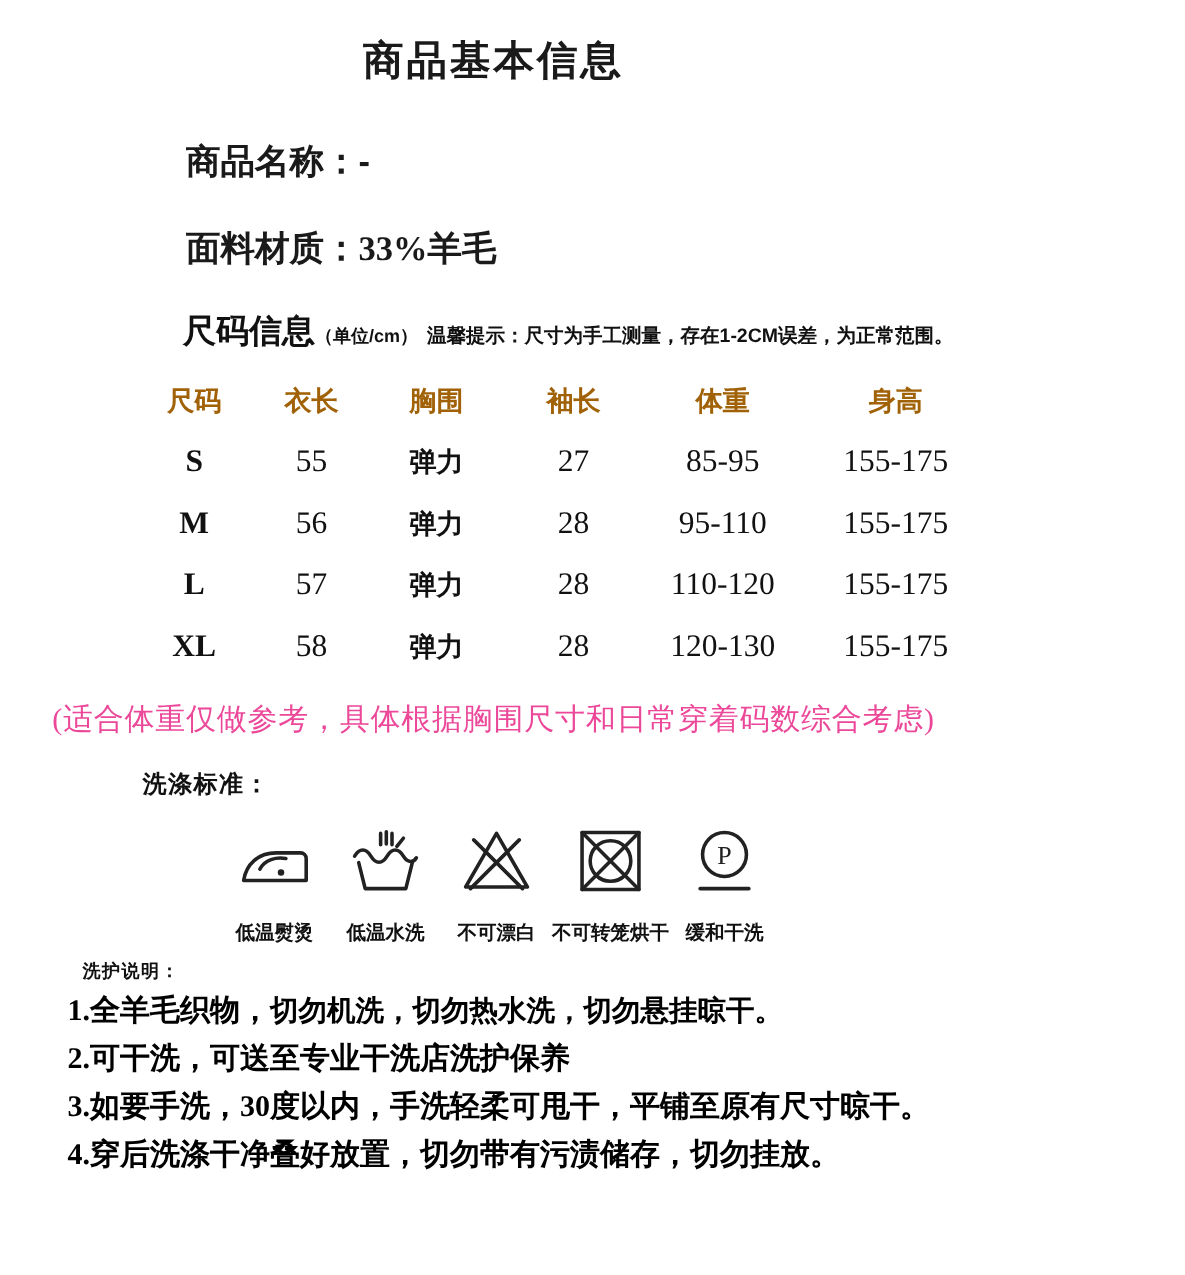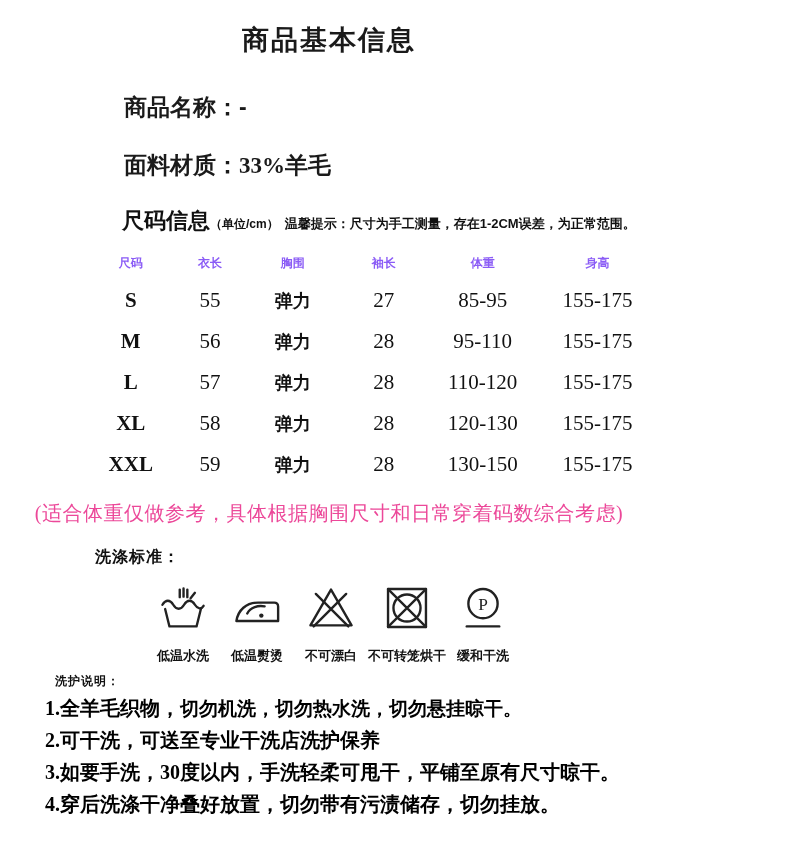--- a/index.html
+++ b/index.html
@@ -21,21 +21,21 @@
   .field-value { font-weight:bold; }
   .field-value.serif { font-family:"Liberation Serif","DejaVu Serif",serif; }
 
   .size-info { margin:25px 0 0 122px; white-space:nowrap; }
   .size-heading { font-size:22px; font-weight:bold; }
   .size-unit { font-size:12px; font-weight:bold; }
   .size-tip { font-size:13px; font-weight:bold; margin-left:6px; }
 
   table.size-table { margin:10px 0 0 88px; border-collapse:collapse; table-layout:fixed; }
   .size-table th {
-    font-size:12px; font-weight:bold; text-align:center; padding:9px 0 8px; color:#8b5cf6;
+    font-size:18px; font-weight:bold; text-align:center; padding:9px 0 8px; color:#a16207;
   }
   .size-table td {
     font-family:"Liberation Serif","DejaVu Serif",serif;
     font-size:21px; text-align:center; padding:8px 0; color:#111;
   }
   .size-table td.size-col { font-weight:bold; }
   .size-table td.cn-col { font-family:"Liberation Sans","DejaVu Sans",sans-serif; font-size:18px; font-weight:bold; }
 
   .note {
     margin-top:15px; text-align:center; font-size:20px; letter-spacing:0.5px;
@@ -129,62 +129,54 @@
         <td>155-175</td>
       </tr>
       <tr>
         <td class="size-col">XL</td>
         <td>58</td>
         <td class="cn-col">弹力</td>
         <td>28</td>
         <td>120-130</td>
         <td>155-175</td>
       </tr>
-      <tr>
-        <td class="size-col">XXL</td>
-        <td>59</td>
-        <td class="cn-col">弹力</td>
-        <td>28</td>
-        <td>130-150</td>
-        <td>155-175</td>
-      </tr>
     </tbody>
   </table>
 
   <div class="note">(适合体重仅做参考，具体根据胸围尺寸和日常穿着码数综合考虑)</div>
 
   <div class="wash-heading">洗涤标准：</div>
 
   <div class="icons-row">
+
+    <div class="icon-item">
+      <span class="icon-box">
+        <svg width="52" height="52" viewBox="0 0 48 48">
+          <path d="M5 36 C6.5 26 14 19 25 19 H40 C42 19 43.5 20.5 43.5 22.5 V36 Z"></path>
+          <path d="M15 29 c3 -6 10 -7.5 16 -6.5"></path>
+          <circle class="dot" cx="28" cy="31" r="2"></circle>
+        </svg>
+      </span>
+      <span class="icon-label">低温熨烫</span>
+    </div>
 
     <div class="icon-item">
       <span class="icon-box">
         <svg width="52" height="52" viewBox="0 0 48 48">
           <path d="M21 14 V7 M24.5 13.5 V6 M28 14 V7 M31 15 l4 -5"></path>
           <path d="M5 21 c3 -5 7 -5 10 0 c3 5 7 5 10 0 c3 -5 7 -5 10 0 c2.5 4 6 4.5 8 1"></path>
           <path d="M7.5 25 L11.5 41 H36.5 L40.5 25"></path>
         </svg>
       </span>
       <span class="icon-label">低温水洗</span>
     </div>
 
     <div class="icon-item">
       <span class="icon-box">
         <svg width="52" height="52" viewBox="0 0 48 48">
-          <path d="M5 36 C6.5 26 14 19 25 19 H40 C42 19 43.5 20.5 43.5 22.5 V36 Z"></path>
-          <path d="M15 29 c3 -6 10 -7.5 16 -6.5"></path>
-          <circle class="dot" cx="28" cy="31" r="2"></circle>
-        </svg>
-      </span>
-      <span class="icon-label">低温熨烫</span>
-    </div>
-
-    <div class="icon-item">
-      <span class="icon-box">
-        <svg width="52" height="52" viewBox="0 0 48 48">
           <path d="M24 7 L43 40 H5 Z"></path>
           <path d="M10 11 L40 41 M38 11 L8 41"></path>
         </svg>
       </span>
       <span class="icon-label">不可漂白</span>
     </div>
 
     <div class="icon-item">
       <span class="icon-box">
         <svg width="52" height="52" viewBox="0 0 48 48">

